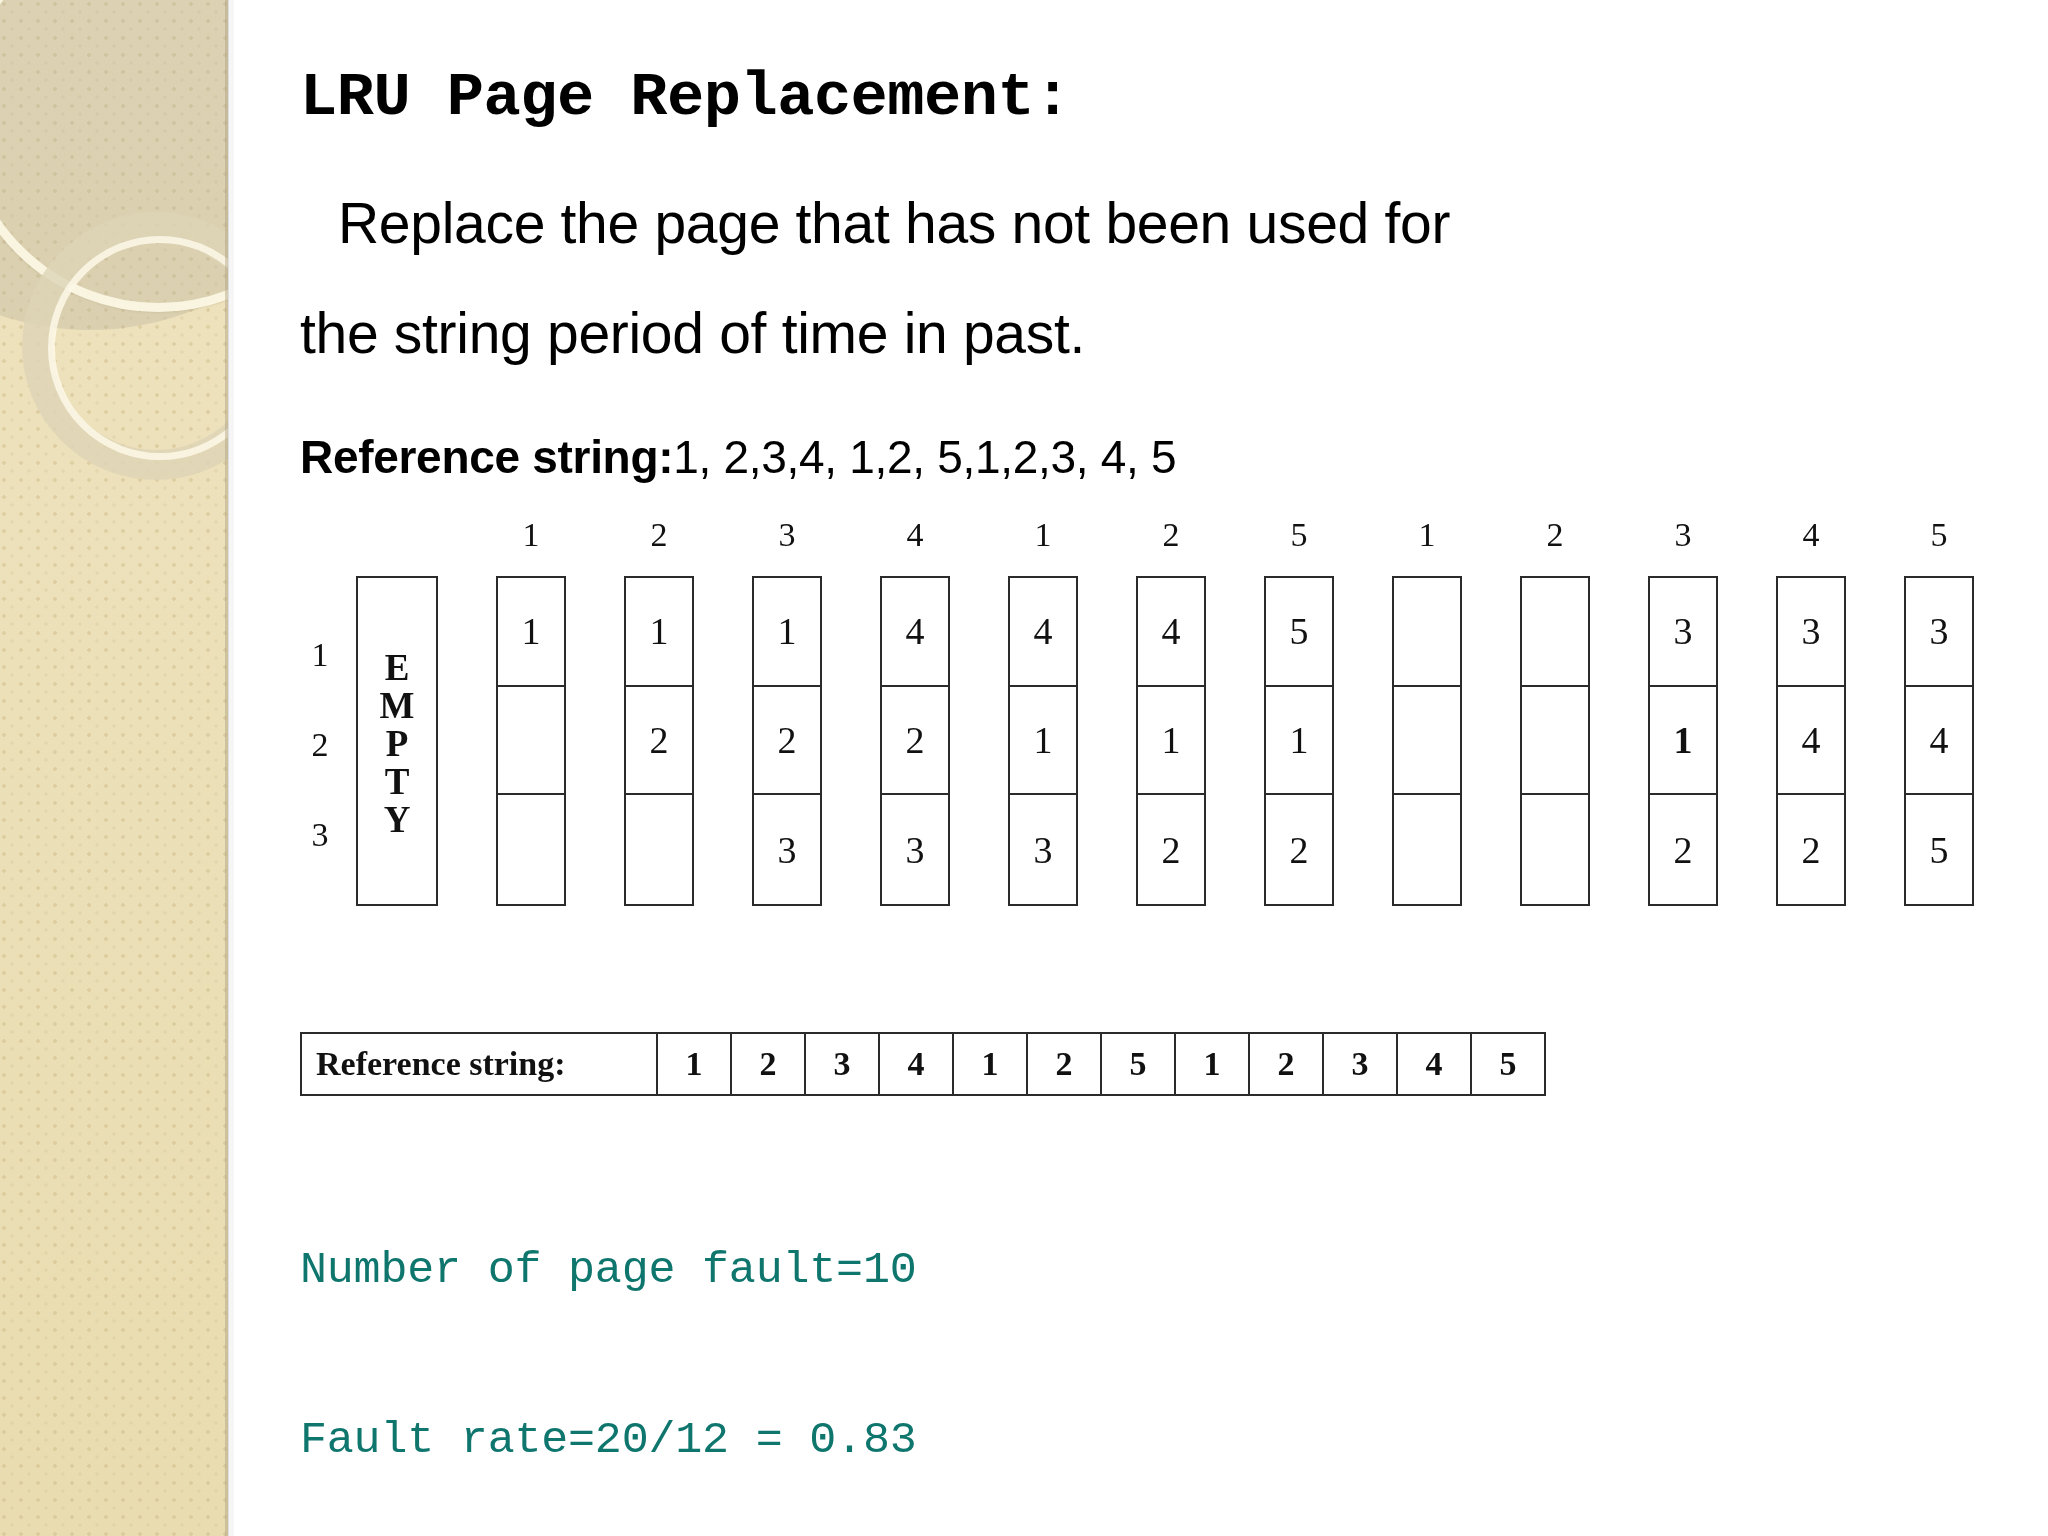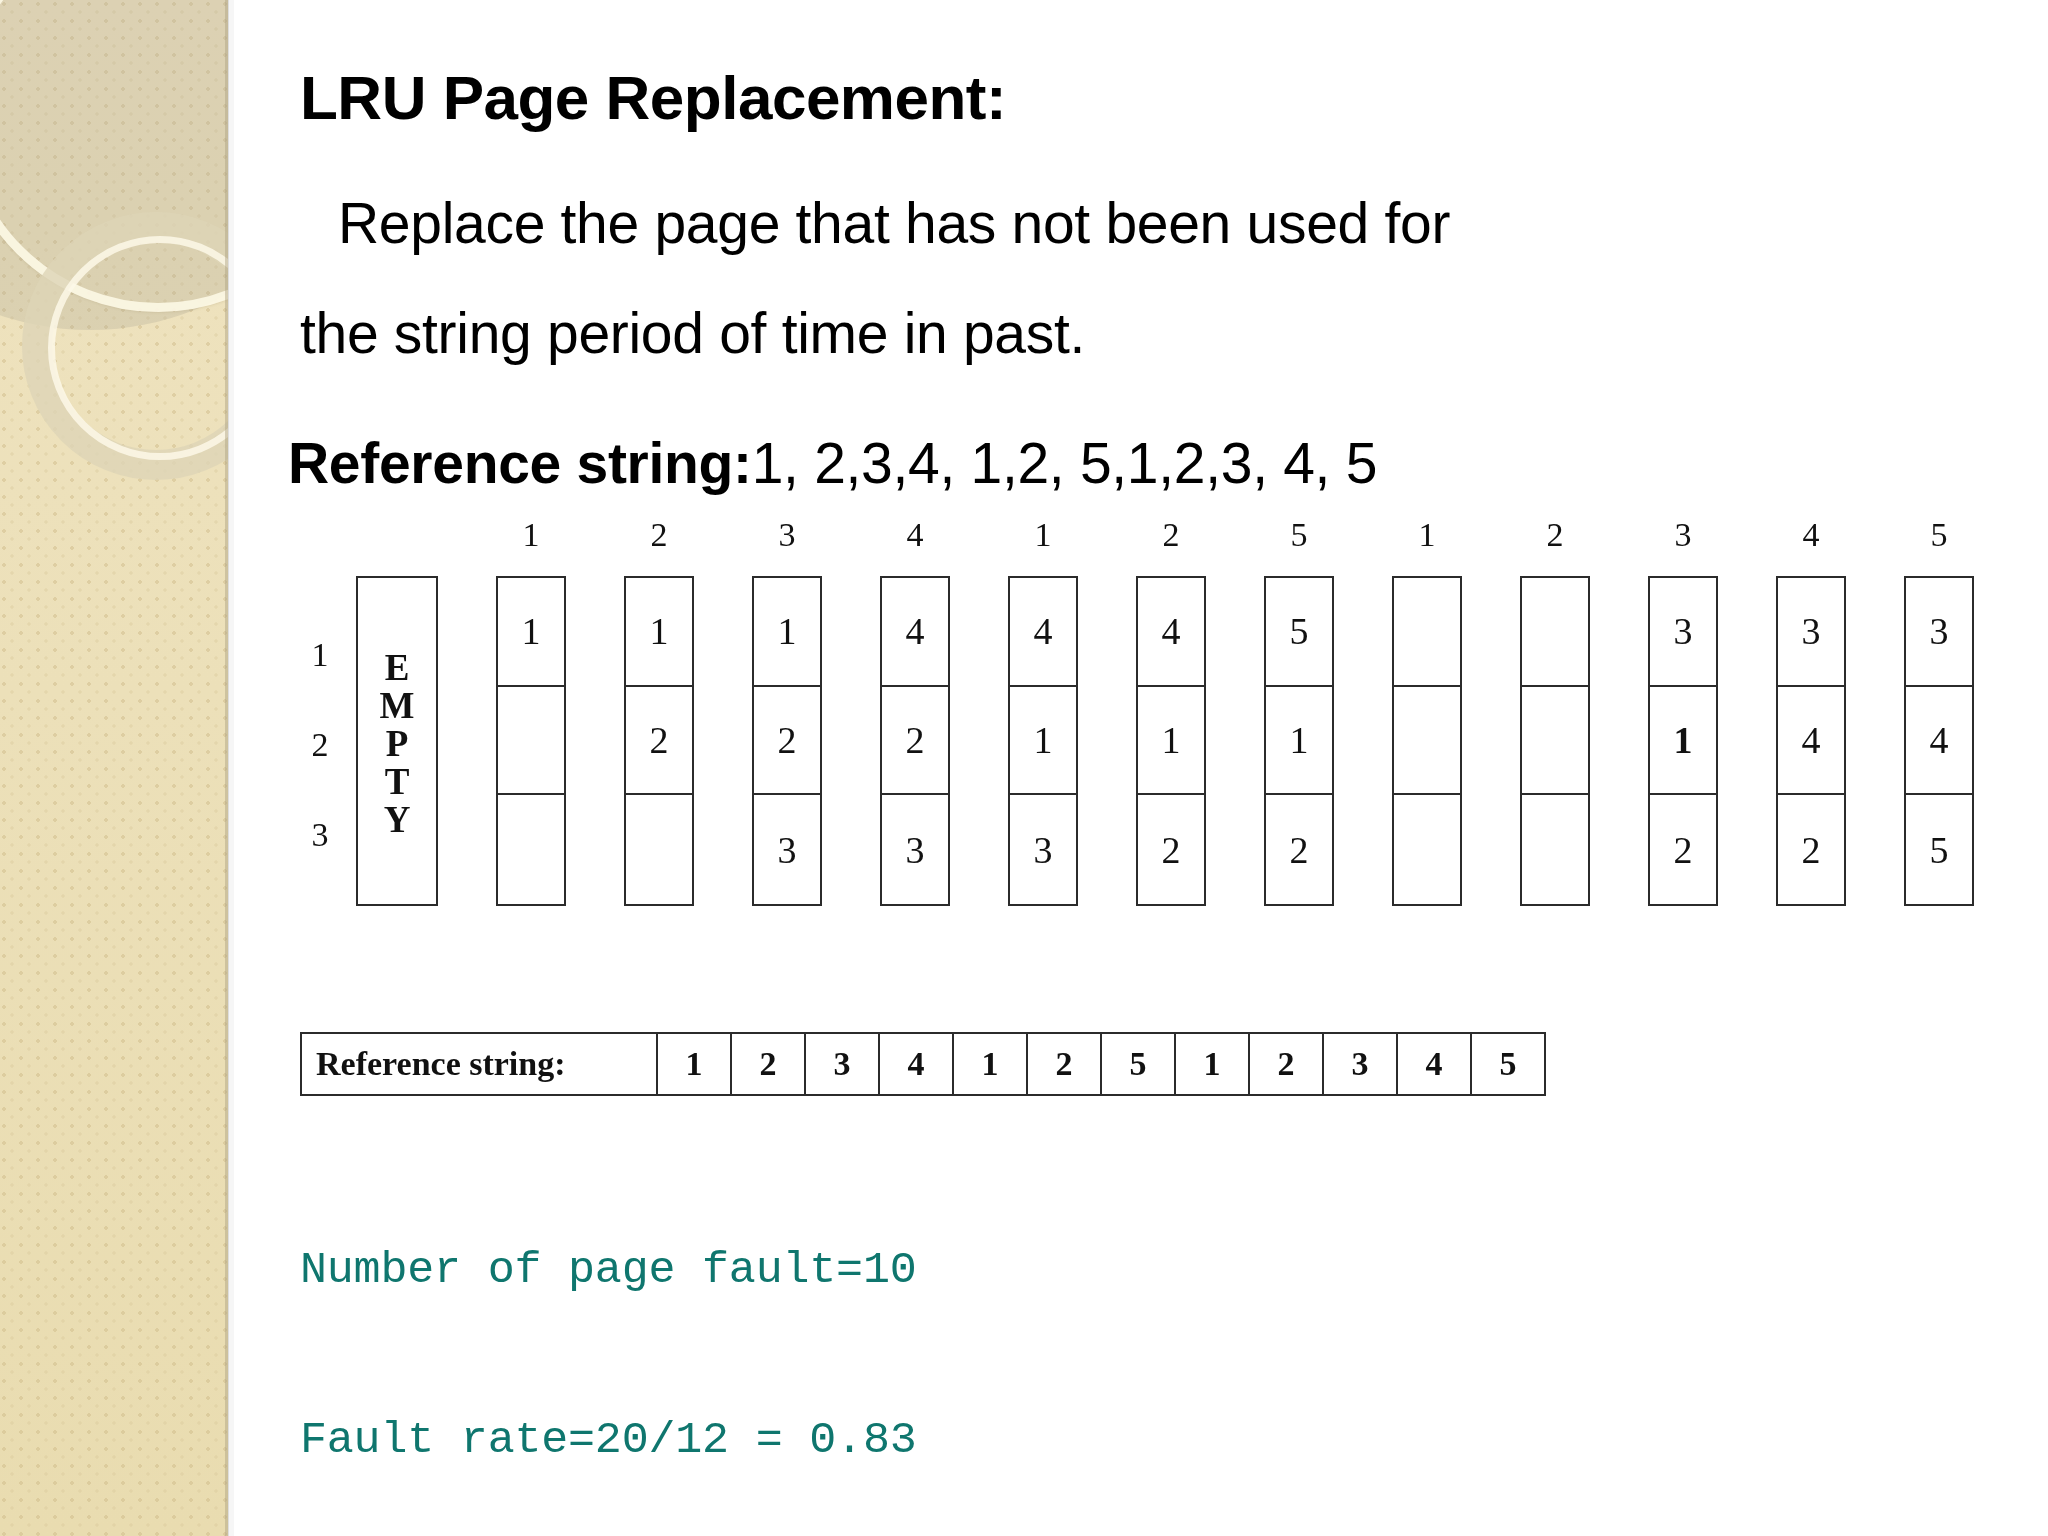--- a/index.html
+++ b/index.html
@@ -71,37 +71,37 @@
   
   #content {
     position: absolute;
     left: 234px; top: 0;
     width: 1814px; height: 1536px;
   }
 
   .h-title {
     position: absolute; left: 66px; top: 62px;
     font-size: 62px; font-weight: bold;
-    font-family: Liberation Sans, sans-serif;
+    font-family: Liberation Mono, monospace;
     letter-spacing: -0.5px;
     color: #000;
     white-space: nowrap;
   }
   .body-line {
     position: absolute; left: 66px;
     font-size: 57px; font-weight: normal;
     color: #000; white-space: nowrap;
     letter-spacing: -0.3px;
   }
   #bl1 { top: 190px; margin-left: 38px; }
   #bl2 { top: 300px; }
 
   .ref-head {
-    position: absolute; left: 54px; top: 430px;
-    font-size: 57px; white-space: nowrap; color: #000;
+    position: absolute; left: 66px; top: 430px;
+    font-size: 46px; white-space: nowrap; color: #000;
     letter-spacing: -0.3px;
   }
   .ref-head b { font-weight: bold; }
   .ref-head span.nums { font-weight: normal; }
 
   
   #diagram {
     position: absolute;
     left: 66px; top: 516px;
     width: 1700px; height: 400px;

